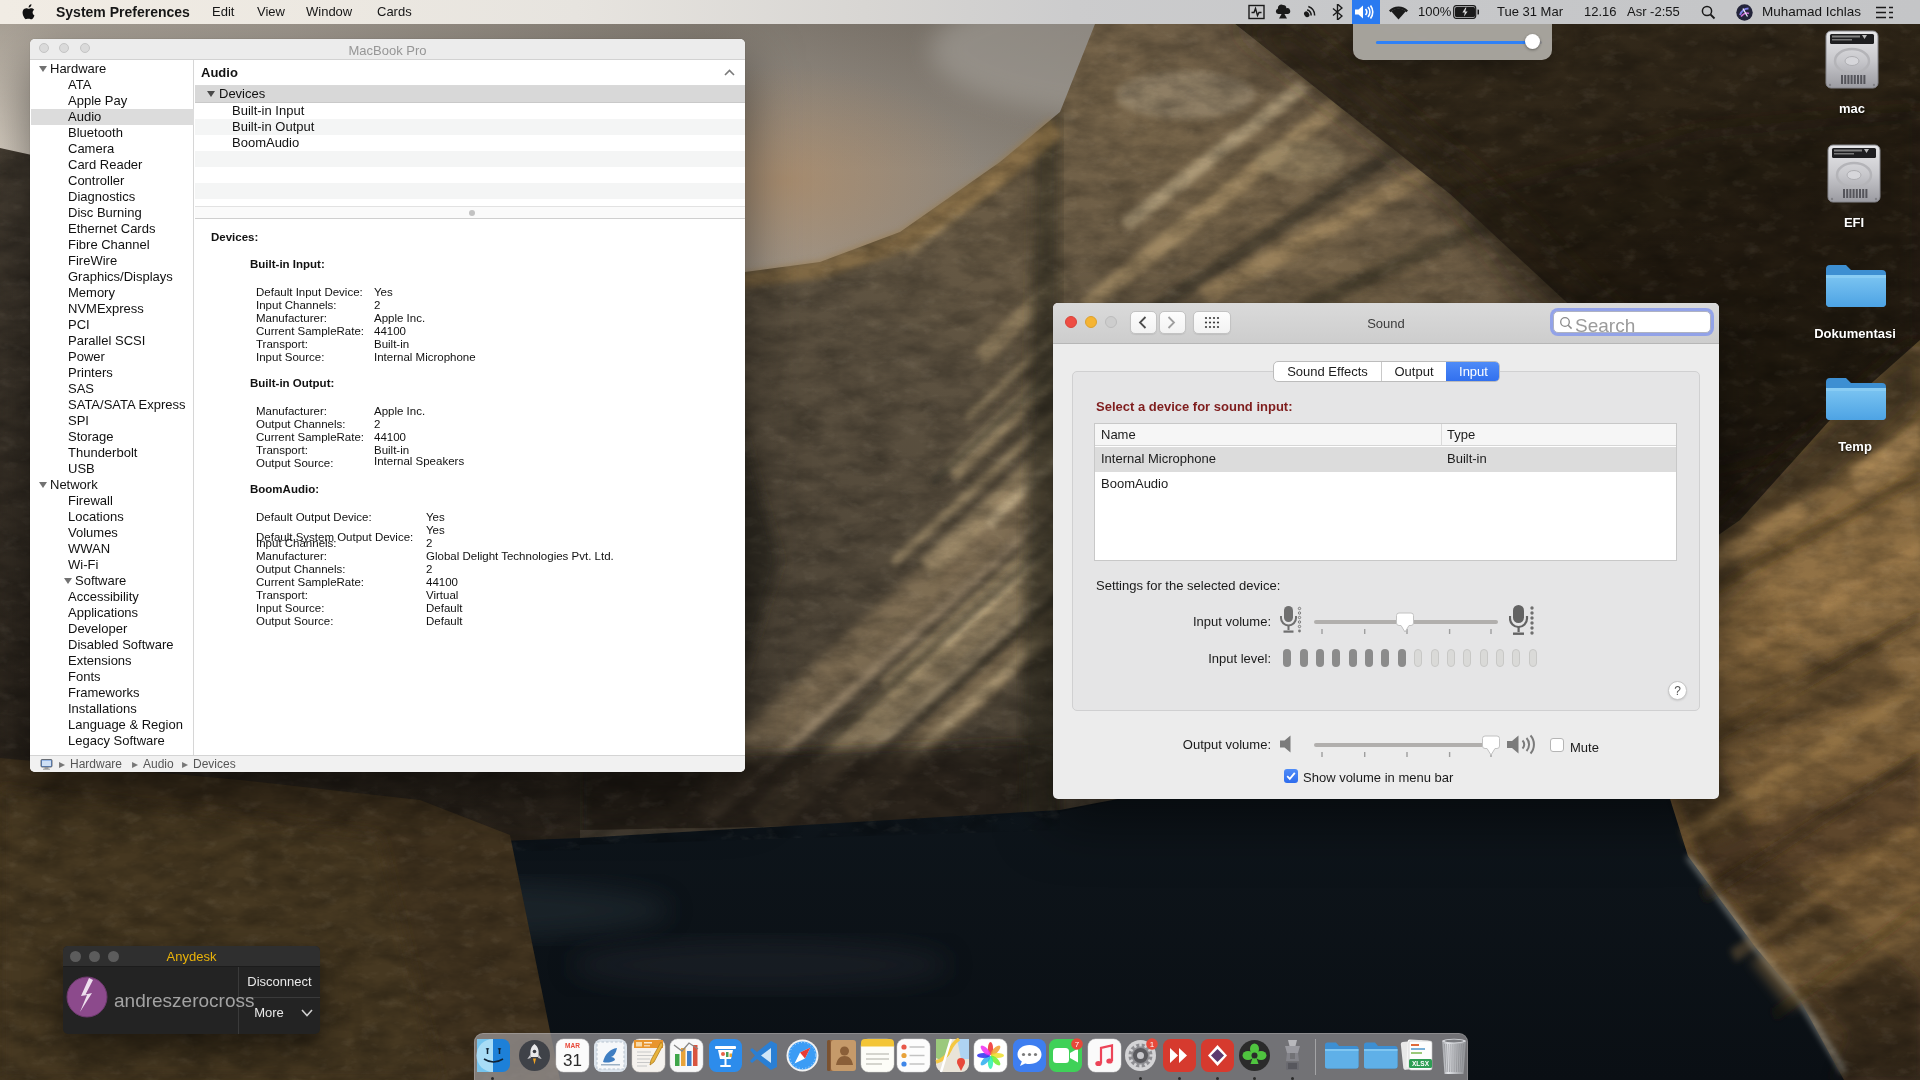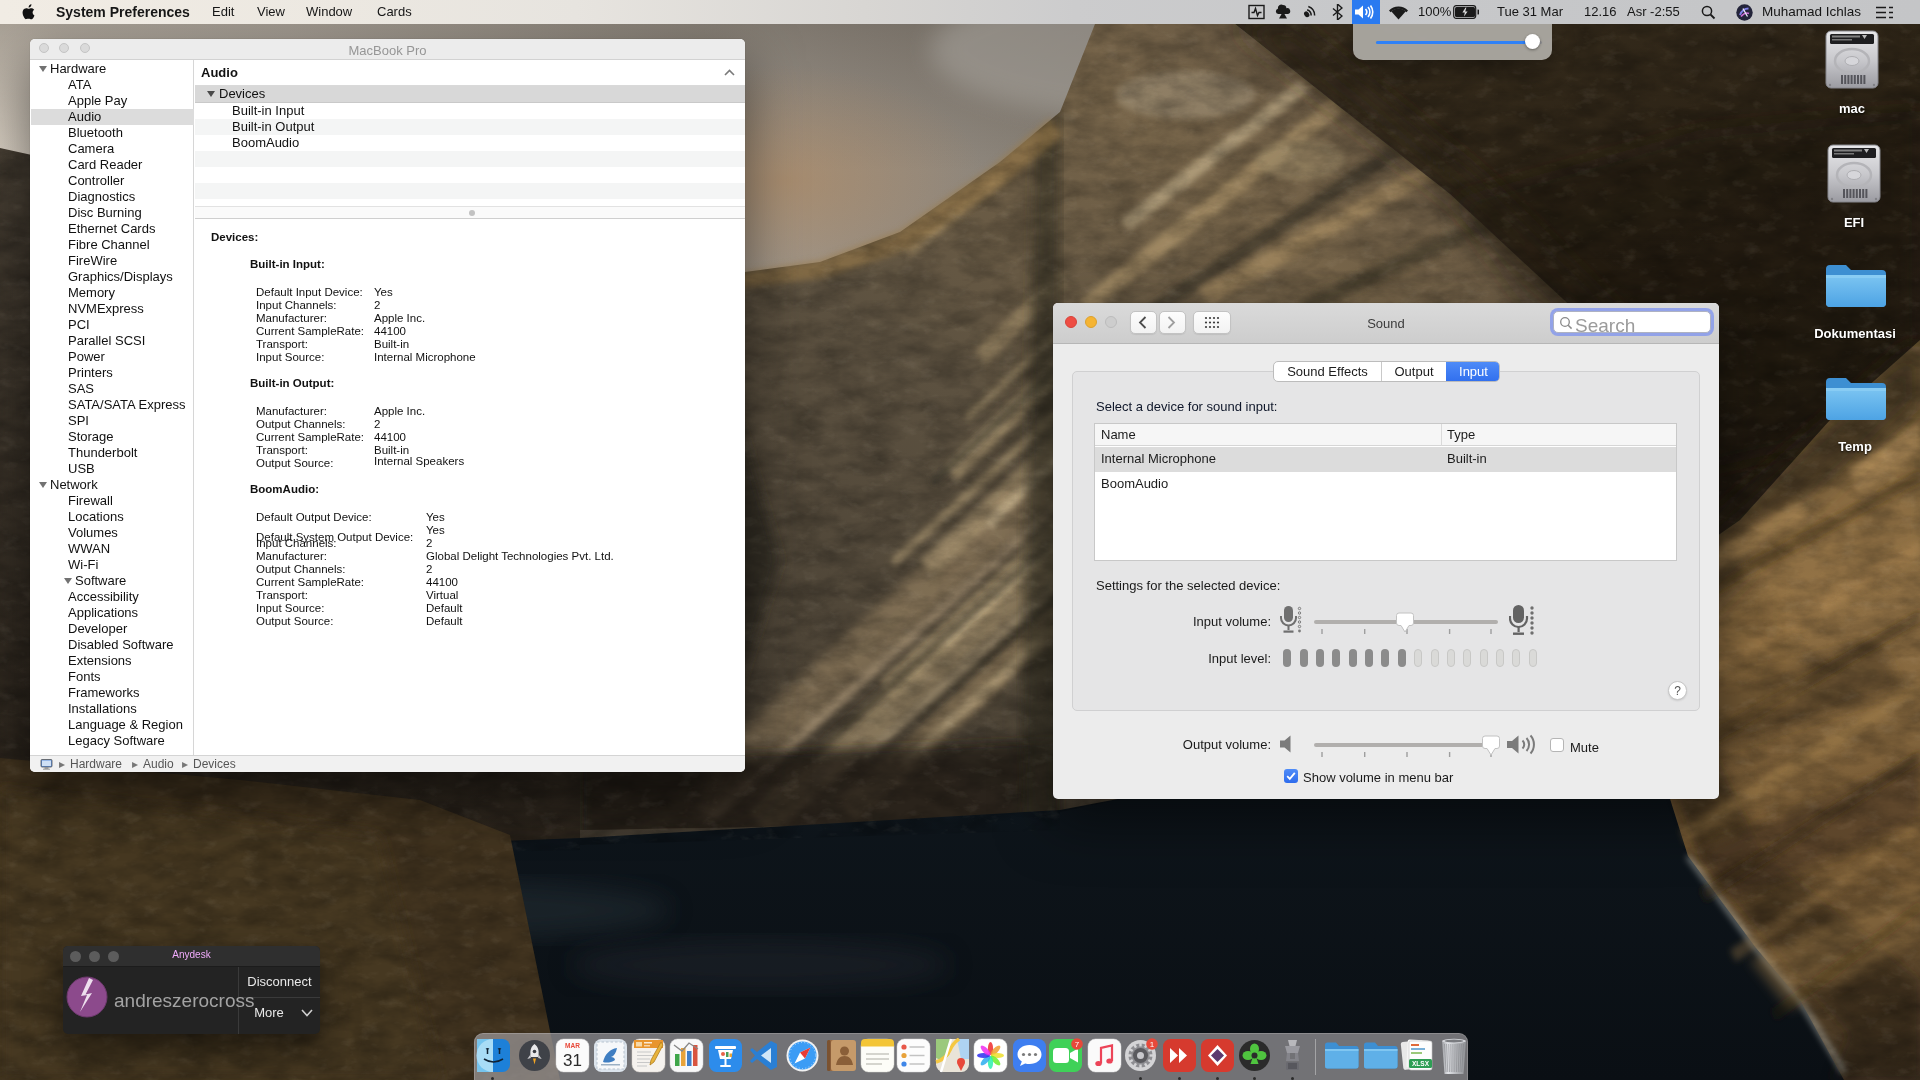--- a/index.html
+++ b/index.html
@@ -439,21 +439,21 @@
    <div class="abs" style="left:21px;top:3px;font-size:19px;color:#9b9b9b;">Search</div>
   </div>
  </div>
 
  <div class="abs" style="left:19px;top:68px;width:628px;height:340px;background:#e5e5e6;border:1px solid #d0d0d1;border-radius:5px;"></div>
  <div class="abs" style="left:220px;top:58px;width:227px;height:21px;background:#fff;border:1px solid #bcbcbc;border-radius:5px;overflow:hidden;font-size:13px;color:#1c1c1c;">
   <div class="abs" style="left:0;top:0;width:108px;height:21px;line-height:20px;text-align:center;border-right:1px solid #c9c9c9;">Sound Effects</div>
   <div class="abs" style="left:108px;top:0;width:64px;height:21px;line-height:20px;text-align:center;">Output</div>
   <div class="abs" style="left:172px;top:0;width:55px;height:21px;line-height:20px;text-align:center;background:linear-gradient(#4e8bf8,#2f6ded);color:#fff;">Input</div>
  </div>
- <div class="abs" style="left:43px;top:96px;font-size:13px;font-weight:normal;color:#0f172a;">Select a device for sound input:</div>
+ <div class="abs" style="left:43px;top:96px;font-size:13px;font-weight:bold;color:#7f1d1d;">Select a device for sound input:</div>
 
  <div class="abs" style="left:41px;top:120px;width:583px;height:138px;background:#fff;border:1px solid #c8c8c8;font-size:13px;color:#1c1c1c;">
   <div class="abs" style="left:0;top:0;width:581px;height:22px;background:#f6f6f6;border-bottom:1px solid #d6d6d6;">
    <div class="abs" style="left:6px;top:3px;">Name</div>
    <div class="abs" style="left:352px;top:3px;">Type</div>
    <div class="abs" style="left:346px;top:0;width:1px;height:22px;background:#dadada;"></div>
   </div>
   <div class="abs" style="left:0;top:23px;width:581px;height:25px;background:#dcdcdc;">
    <div class="abs" style="left:6px;top:4px;">Internal Microphone</div>
    <div class="abs" style="left:352px;top:4px;">Built-in</div>
@@ -557,21 +557,21 @@
       </svg>
  </div>
  <div class="abs" style="left:250px;top:467px;font-size:13px;color:#1a1a1a;">Show volume in menu bar</div>
 </div>
 
 <div id="anydesk">
  <div class="abs" style="left:0;top:0;width:100%;height:21px;background:#2f2f2f;border-bottom:1px solid #1c1c1c;border-radius:5px 5px 0 0;">
   <div class="dot" style="left:7px;top:5px;width:11px;height:11px;background:#5c5c5c;"></div>
   <div class="dot" style="left:26px;top:5px;width:11px;height:11px;background:#5c5c5c;"></div>
   <div class="dot" style="left:45px;top:5px;width:11px;height:11px;background:#5c5c5c;"></div>
-  <div class="titletxt" style="top:3px;color:#f0abfc;font-size:10px;">Anydesk</div>
+  <div class="titletxt" style="top:3px;color:#eab308;font-size:13px;">Anydesk</div>
  </div>
  <div class="abs" style="left:175px;top:21px;width:1px;height:67px;background:#3a3a3a;"></div>
  <div class="abs" style="left:175px;top:51px;width:82px;height:1px;background:#3a3a3a;"></div>
  <svg class="abs" style="left:3px;top:30px;" width="42" height="42" viewBox="0 0 42 42">
   <circle cx="21" cy="21" r="20" fill="#8c4a8c"></circle>
   <circle cx="21" cy="21" r="20" fill="none" stroke="#6e3a6e" stroke-width="1"></circle>
   <path d="M23 2 L15 20 L21 19 L14 36 L26 17 L19.5 18.5 L27 4 Z" fill="#f2e6f2" opacity="0.95"></path>
  </svg>
  <div class="abs" style="left:51px;top:44px;font-size:19px;font-weight:normal;color:#a3a3a3;">andreszerocross</div>
  <div class="abs" style="left:176px;top:21px;width:81px;height:30px;line-height:30px;text-align:center;font-size:13px;color:#e8e8e8;">Disconnect</div>

